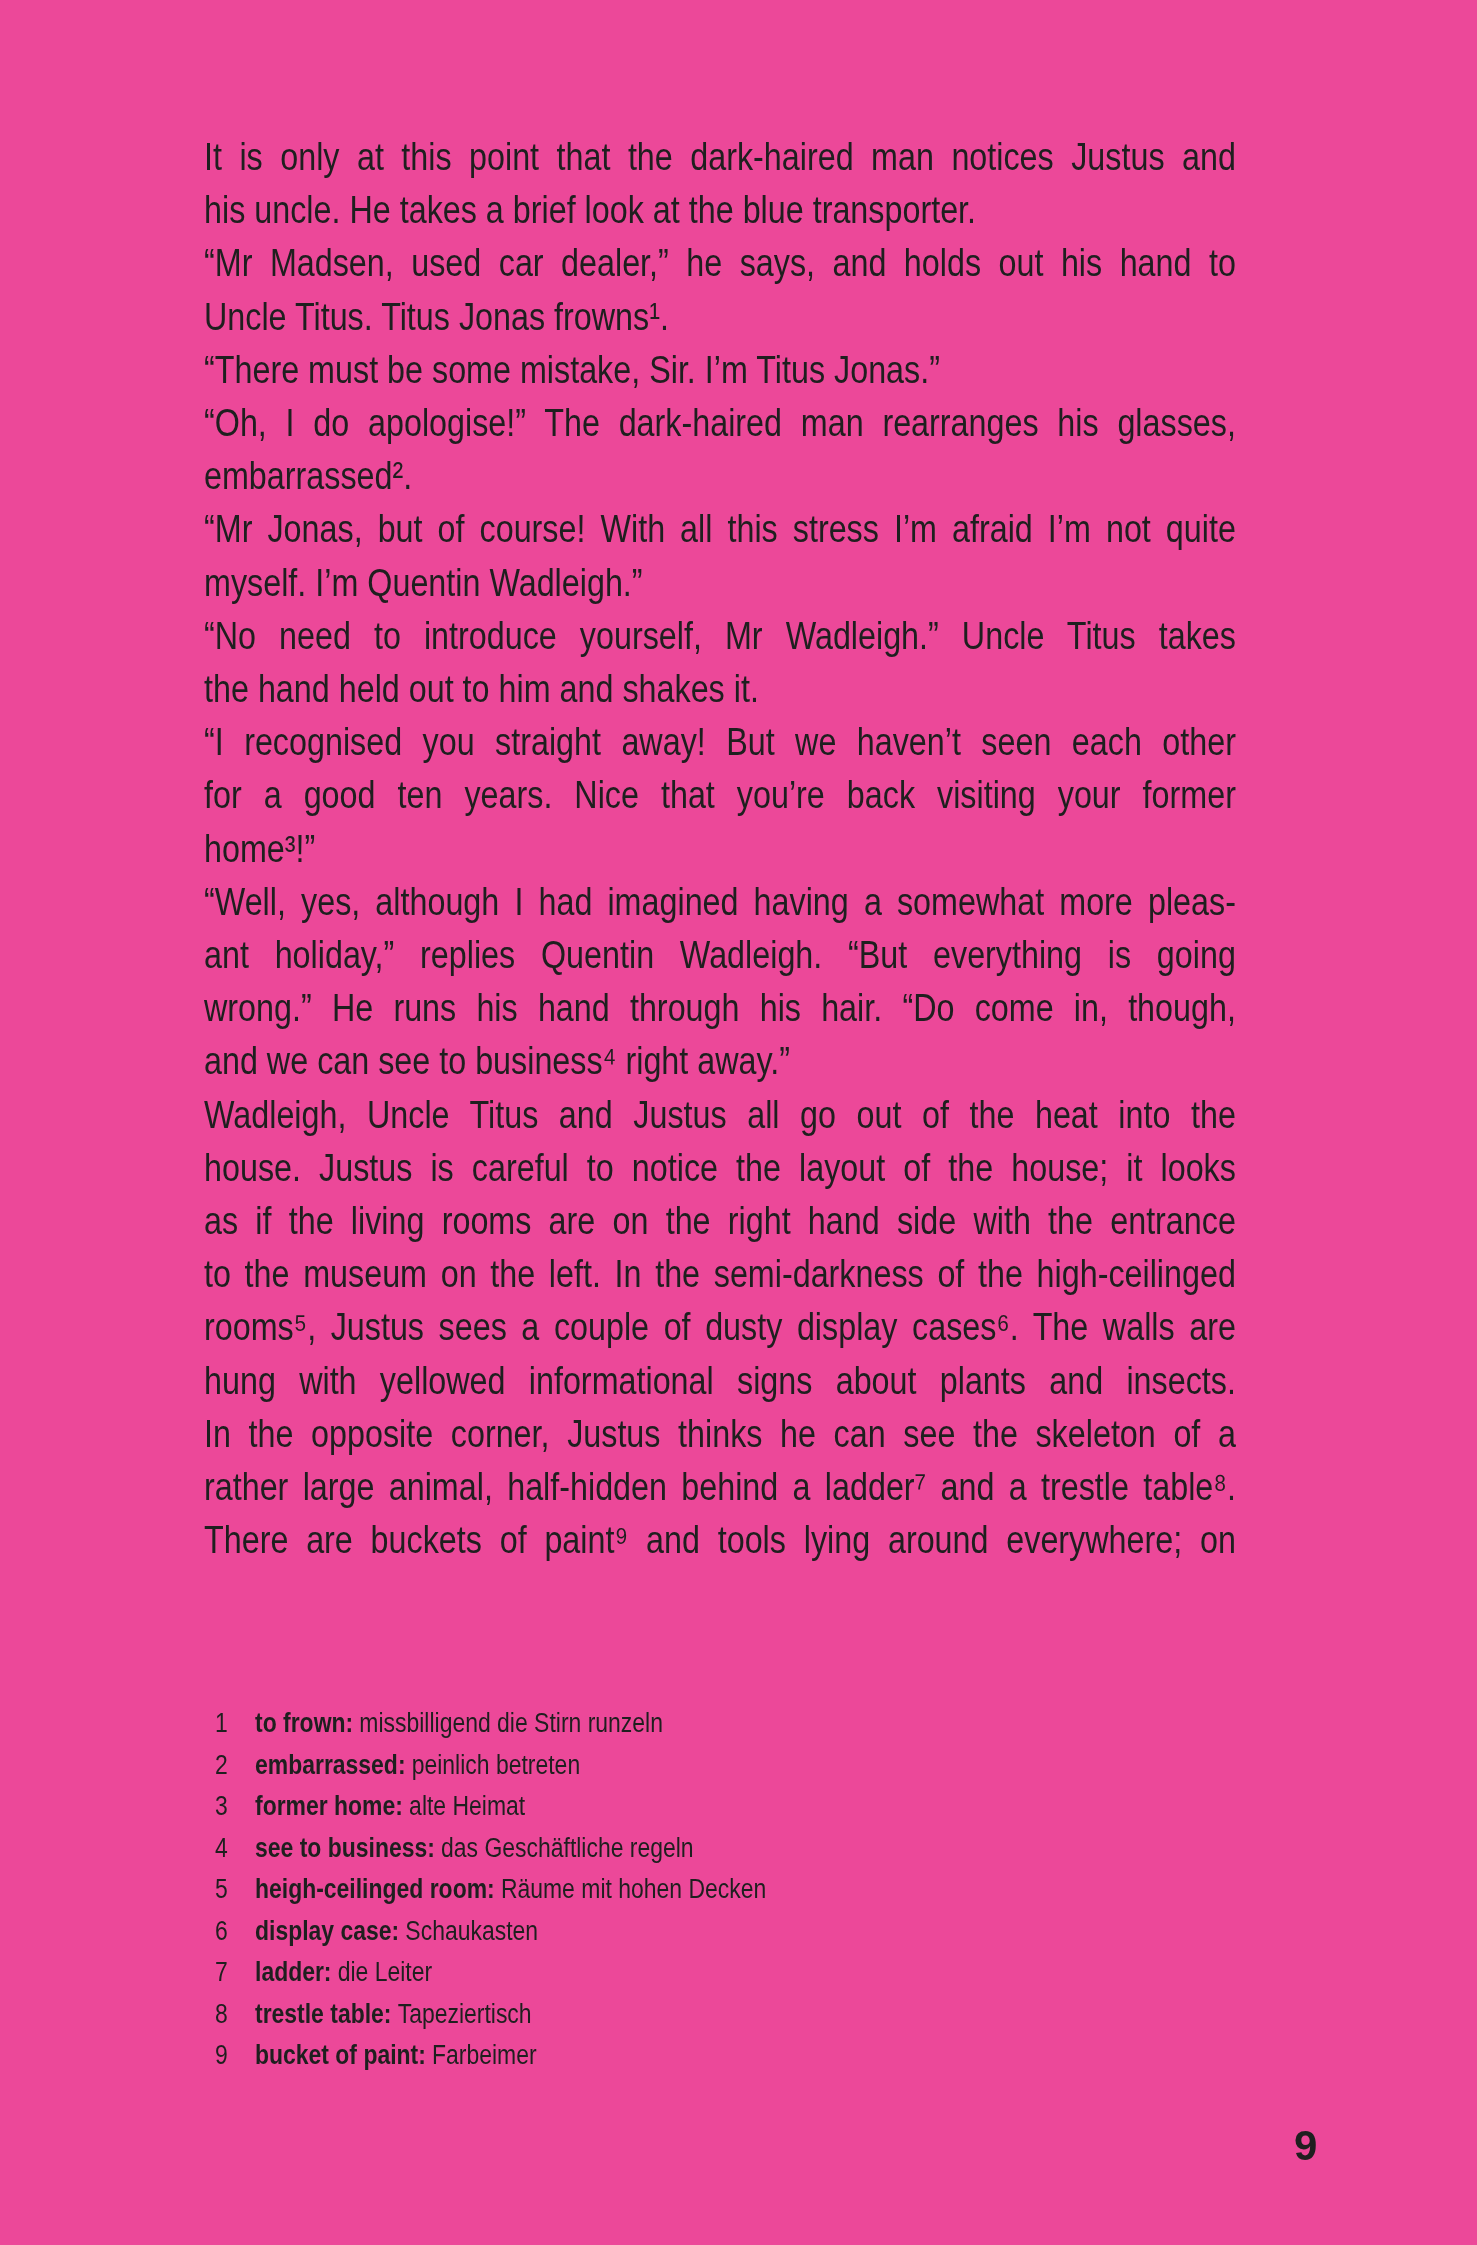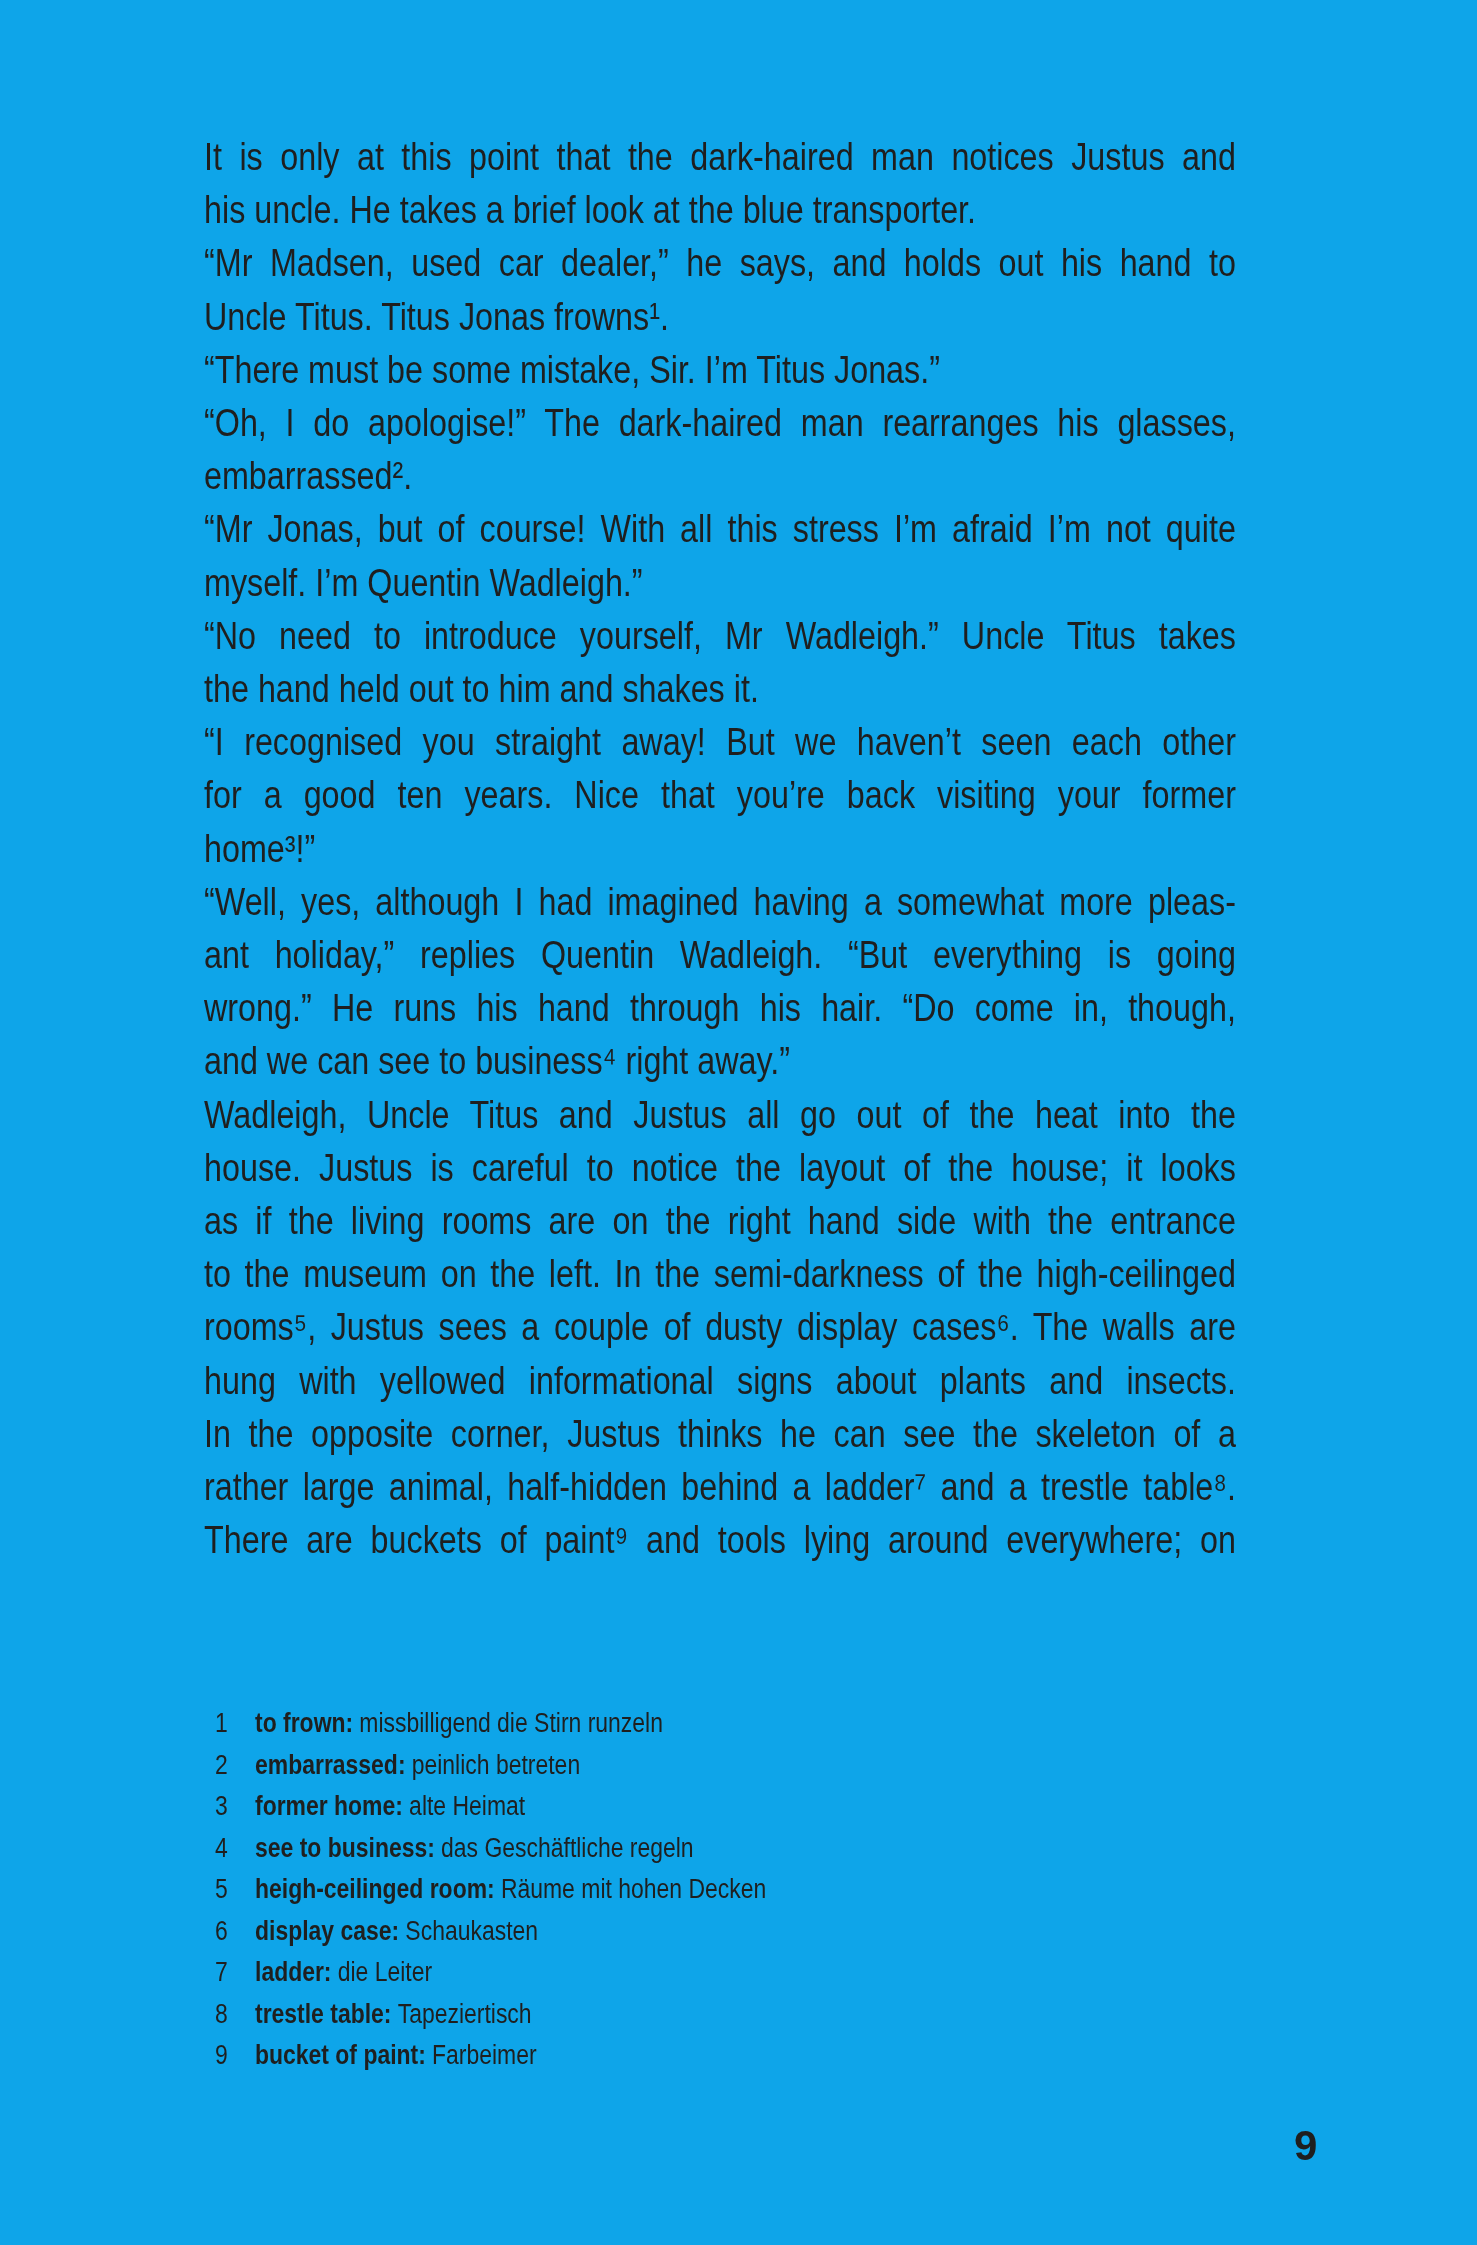--- a/index.html
+++ b/index.html
@@ -1,19 +1,19 @@
 <!DOCTYPE html>
 <html><head>
 <meta charset="utf-8">
 <style>
   html,body { margin:0; padding:0; background:#e9e9e9; }
   .page {
     position:relative;
     width:1477px; height:2245px;
-    background:#0ea5e9;
+    background:#ec4899;
     overflow:hidden;
     font-family:"Liberation Sans","DejaVu Sans",sans-serif;
     color:#1f1f1f;
   }
   
   .scalewrap {
     position:absolute; left:204px; top:0;
     width:1214px;
     transform:scaleX(0.85);
     transform-origin:0 0;

